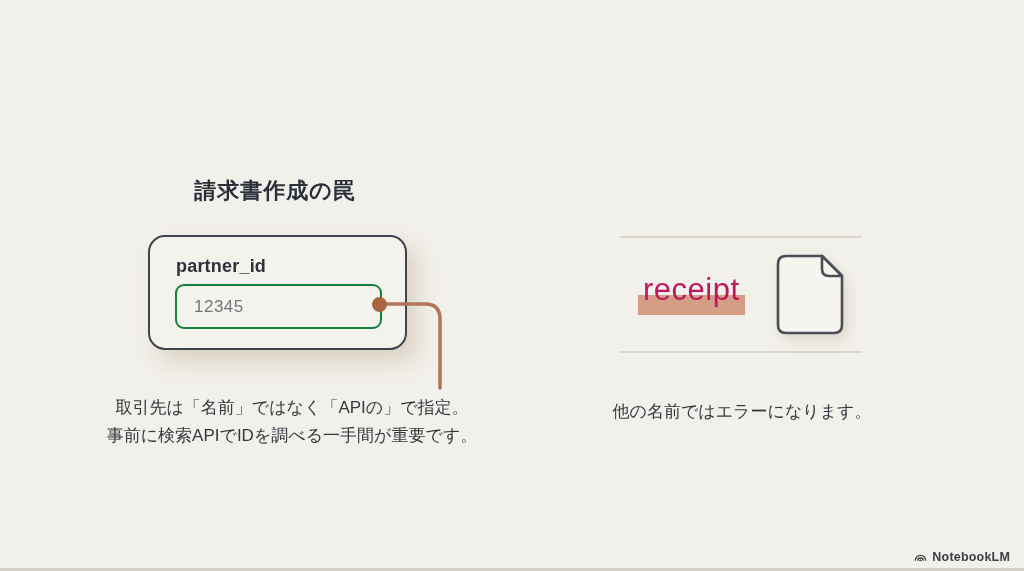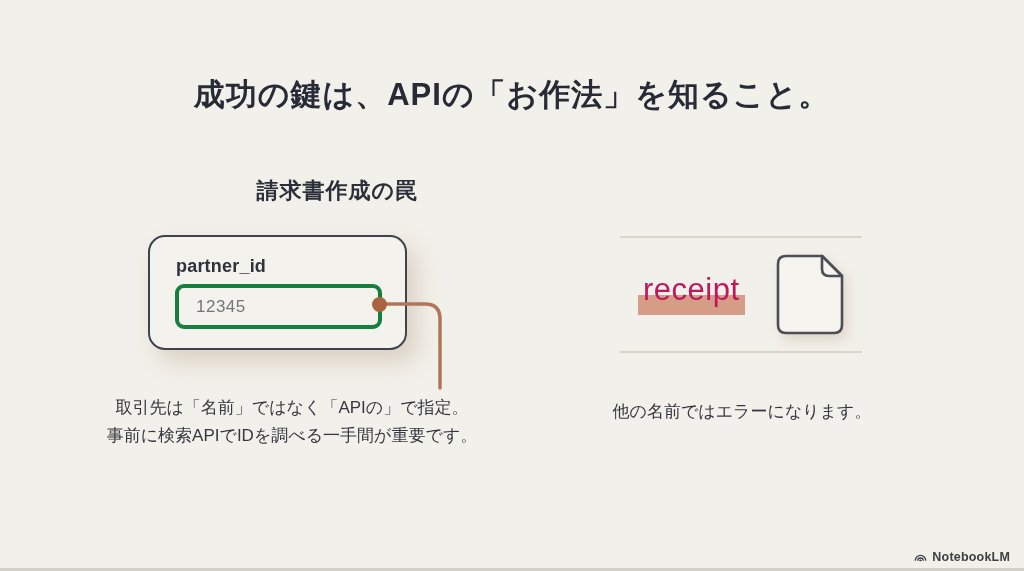--- a/index.html
+++ b/index.html
@@ -17,38 +17,38 @@
     text-align: center;
     font-size: 31px; font-weight: 700; letter-spacing: 1px;
     color: #272b36;
   }
   .col-heading {
     position: absolute; top: 176px;
     text-align: center;
     font-size: 22px; font-weight: 700; letter-spacing: 1px;
     color: #2b2f39;
   }
-  .col-heading.left { left: 148px; width: 270px; text-align: right; }
+  .col-heading.left { left: 140px; width: 270px; }
   .col-heading.right { left: 618px; width: 246px; }
 
   
   .partner-card {
     position: absolute; left: 148px; top: 235px; width: 259px; height: 115px;
     border: 2px solid #3e434d; border-radius: 17px;
     background: #f4f2ec;
     box-shadow: 10px 12px 22px rgba(170, 140, 110, 0.30);
   }
   .field-label {
     position: absolute; left: 26px; top: 19px;
     font-size: 18px; font-weight: 600; color: #2e323c;
     letter-spacing: 0.2px;
   }
   .field-input {
     position: absolute; left: 25px; top: 47px; width: 207px; height: 45px;
-    border: 4px solid #15803d; border-radius: 9px;
+    border: 2px solid #15803d; border-radius: 9px;
     background: #f4f2ec;
     display: flex; align-items: center;
   }
   .field-value {
     font-size: 17px; color: #73767b; padding-left: 17px; letter-spacing: 0.5px;
   }
   .callout-dot {
     position: absolute; left: 372px; top: 297px; width: 15px; height: 15px;
     border-radius: 50%; background: #a8633f;
   }
@@ -93,21 +93,20 @@
   .bottom-edge {
     position: absolute; left: 0; bottom: 0; width: 1024px; height: 3px;
     background: #d3d0c7;
   }
 </style>
 </head>
 <body>
 
 <div class="slide">
 
-  <div class="page-title">成功の鍵は、APIの「お作法」を知ること。</div>
 
   <div class="col-heading left">請求書作成の罠</div>
 
   <div class="partner-card">
     <div class="field-label">partner_id</div>
     <div class="field-input">
       <span class="field-value">12345</span>
     </div>
   </div>
 

